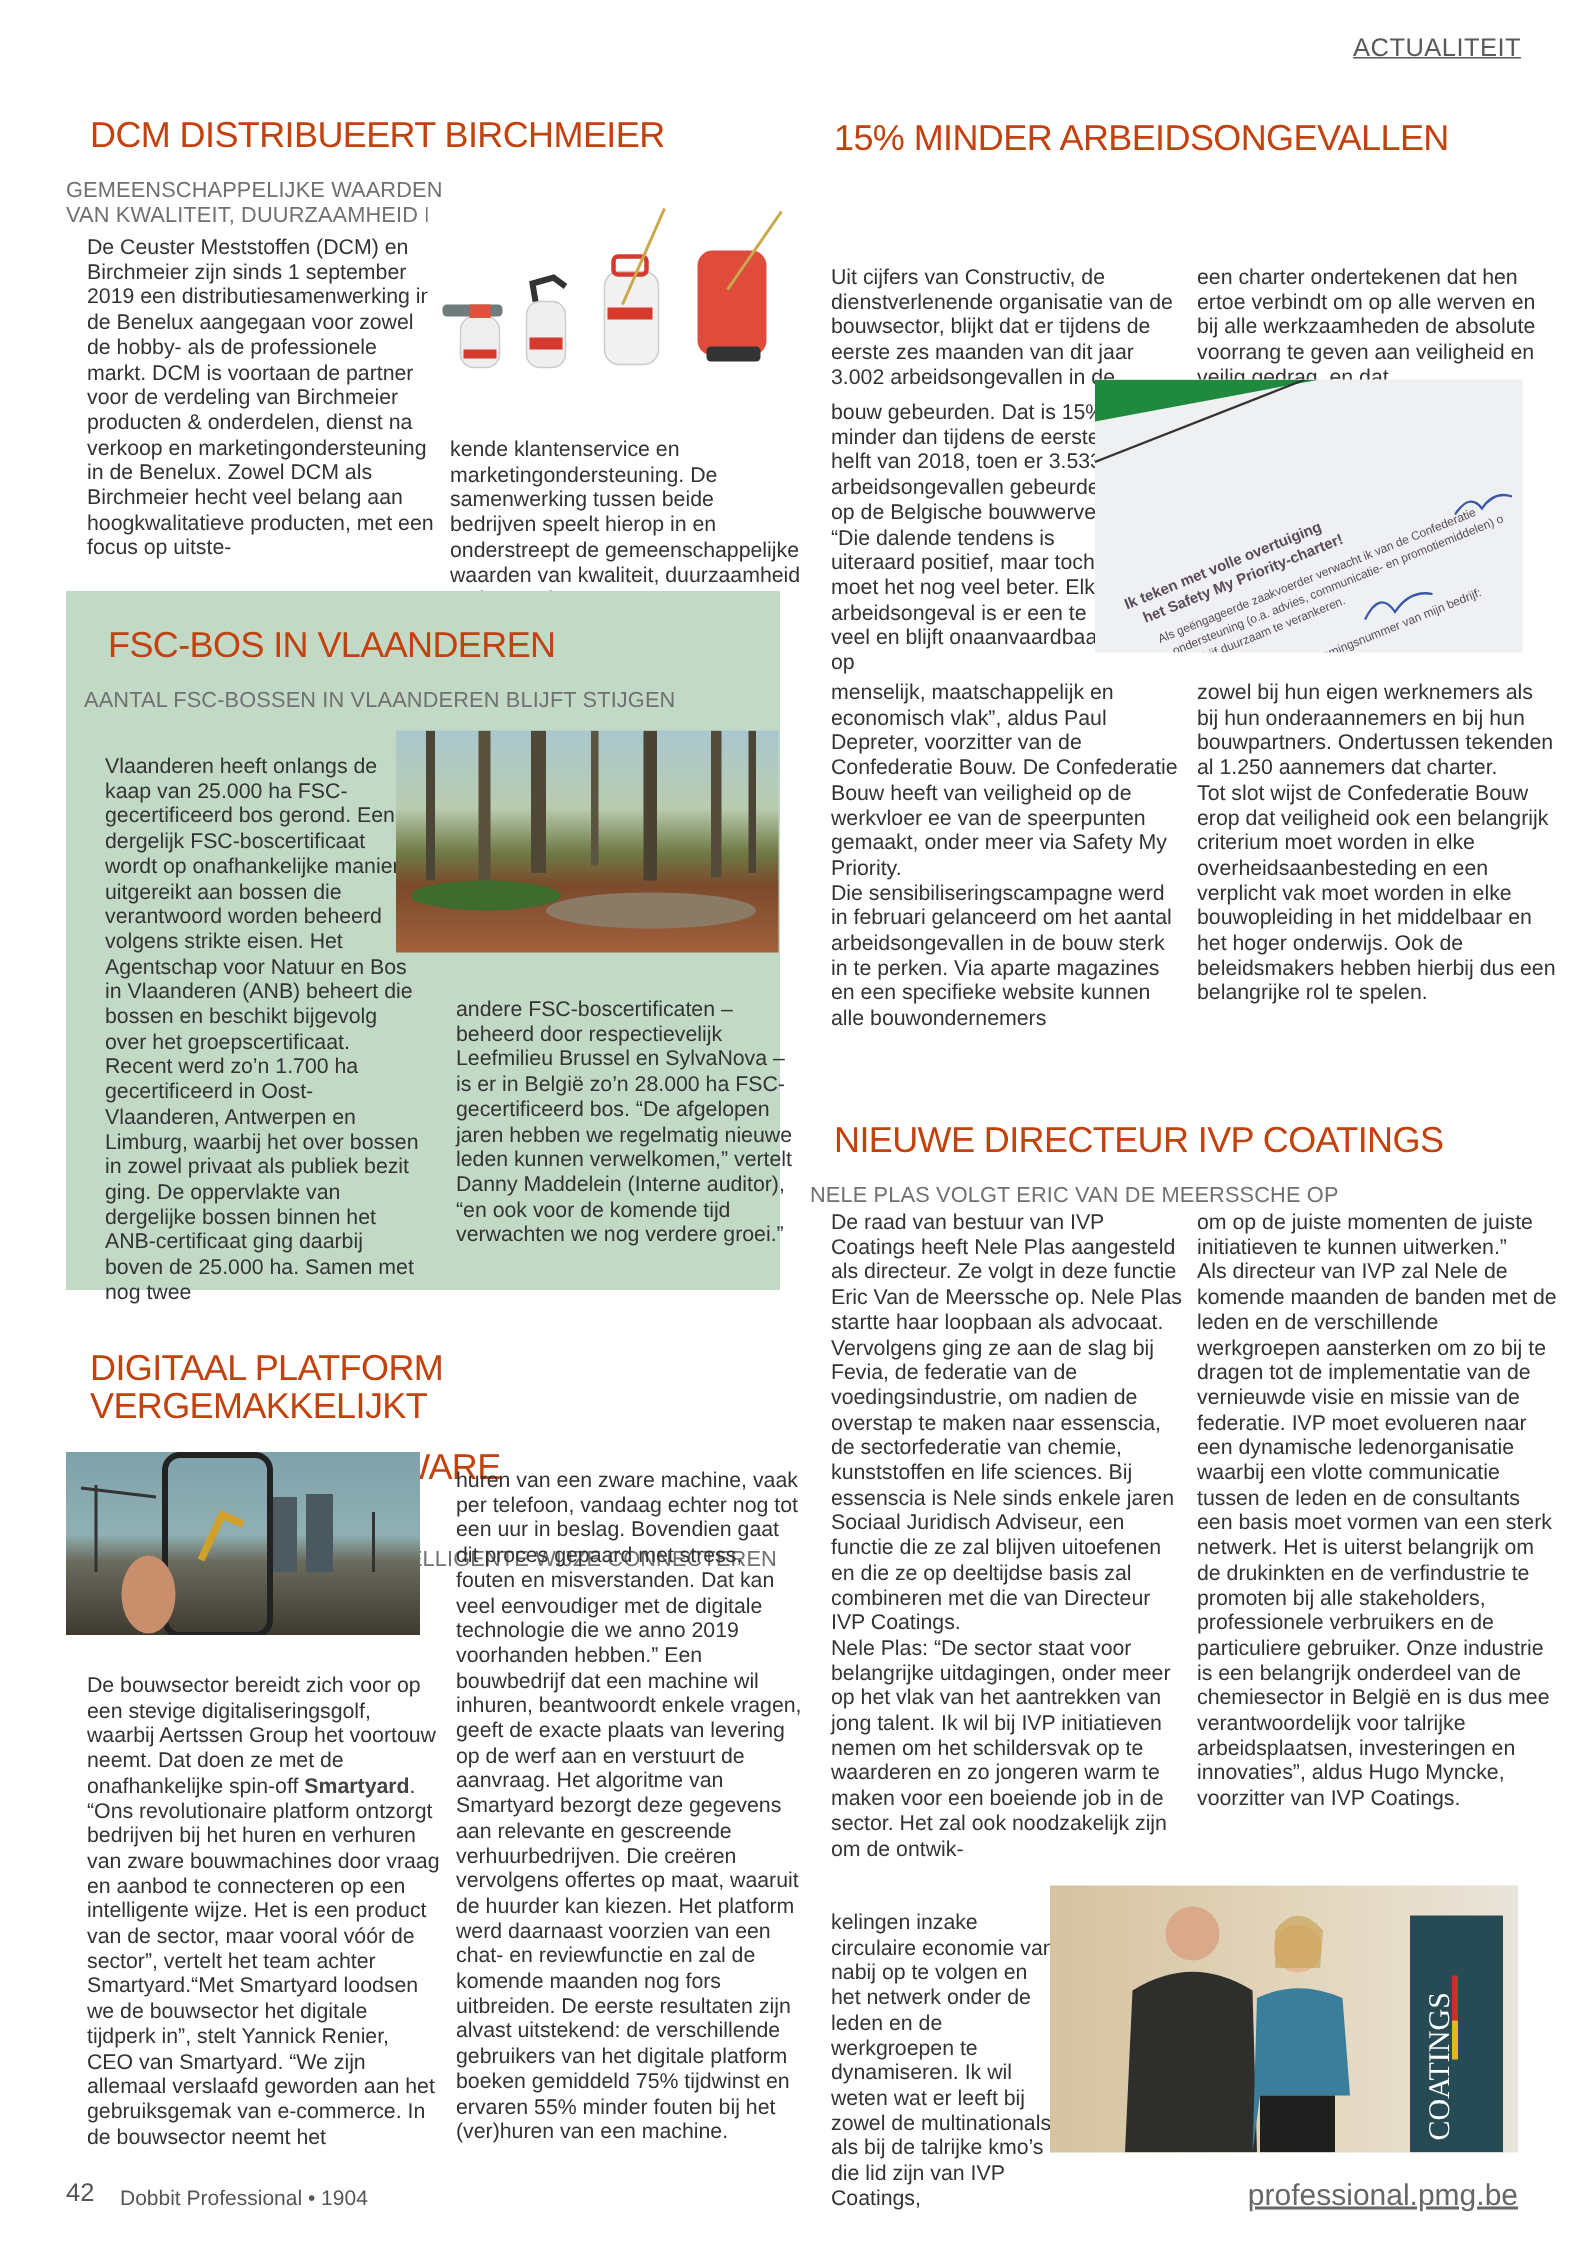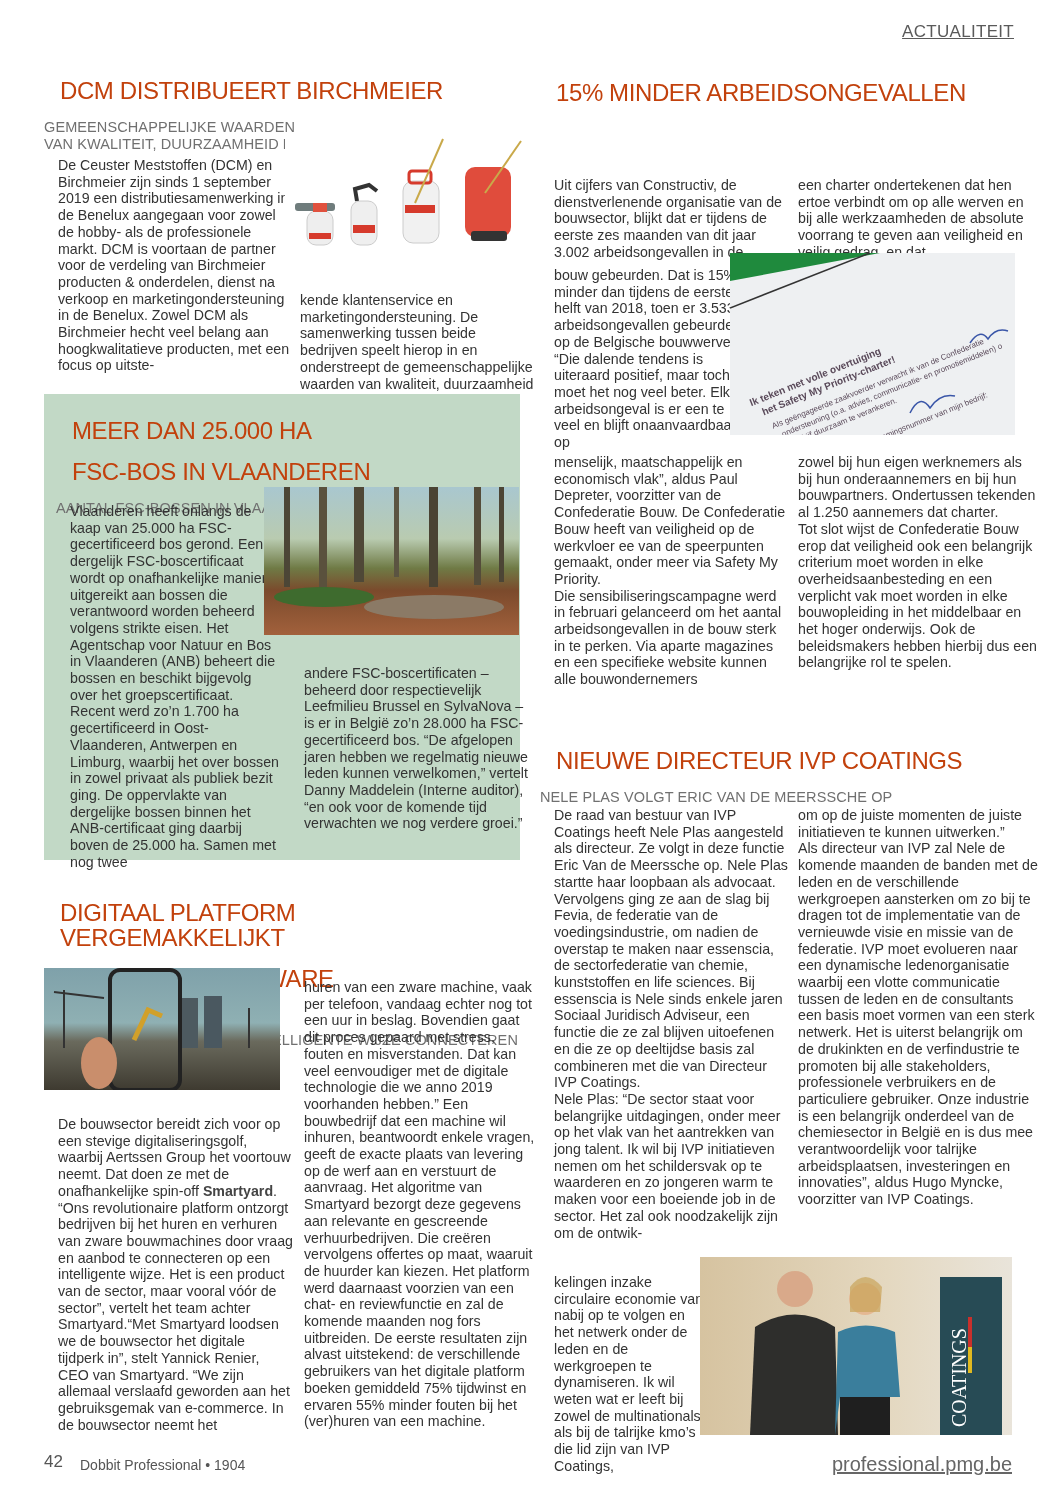--- a/index.html
+++ b/index.html
@@ -50,21 +50,20 @@
 
     <rect x="180" y="34" width="46" height="70" rx="10" fill="#e04c3c"></rect>
     <rect x="186" y="98" width="36" height="10" rx="3" fill="#333"></rect>
     <line x1="200" y1="60" x2="236" y2="8" stroke="#c9a94a" stroke-width="2"></line>
   </svg>
 </div>
 <p class="col body" style="left:286px; top:278px; width:234px;">kende klantenservice en marketingondersteuning. De samenwerking tussen beide bedrijven speelt hierop in en onderstreept de gemeenschappelijke waarden van kwaliteit, duurzaamheid en innovatie.</p>
 
 <div class="green-box"></div>
 <div class="abs" style="left:56px; top:402px; width:460px;">
-  <h2 class="hl" style="font-size:24px;">MEER DAN 25.000 HA</h2>
   <h2 class="hl" style="font-size:24px;">FSC-BOS IN VLAANDEREN</h2>
   <p class="sub">AANTAL FSC-BOSSEN IN VLAANDEREN BLIJFT STIJGEN</p>
 </div>
 <p class="col body" style="left:56px; top:489px; width:212px;">Vlaanderen heeft onlangs de kaap van 25.000 ha FSC-gecertificeerd bos gerond. Een dergelijk FSC-boscertificaat wordt op onafhankelijke manier uitgereikt aan bossen die verantwoord worden beheerd volgens strikte eisen. Het Agentschap voor Natuur en Bos in Vlaanderen (ANB) beheert die bossen en beschikt bijgevolg over het groepscertificaat. Recent werd zo’n 1.700 ha gecertificeerd in Oost-Vlaanderen, Antwerpen en Limburg, waarbij het over bossen in zowel privaat als publiek bezit ging. De oppervlakte van dergelijke bossen binnen het ANB-certificaat ging daarbij boven de 25.000 ha. Samen met nog twee</p>
 <div class="img" style="left:264px; top:487px; width:255px; height:148px; background:linear-gradient(180deg,#a9c7cf 0%,#b9cbb0 35%,#6f7a45 55%,#7b4a2c 70%,#a2613c 100%);">
   <svg width="255" height="148" viewBox="0 0 255 148">
     <rect x="20" y="0" width="6" height="100" fill="#4c4636"></rect>
     <rect x="55" y="0" width="8" height="105" fill="#5a513d"></rect>
     <rect x="90" y="0" width="10" height="95" fill="#4f4837"></rect>
     <rect x="130" y="0" width="5" height="90" fill="#5b5441"></rect>

